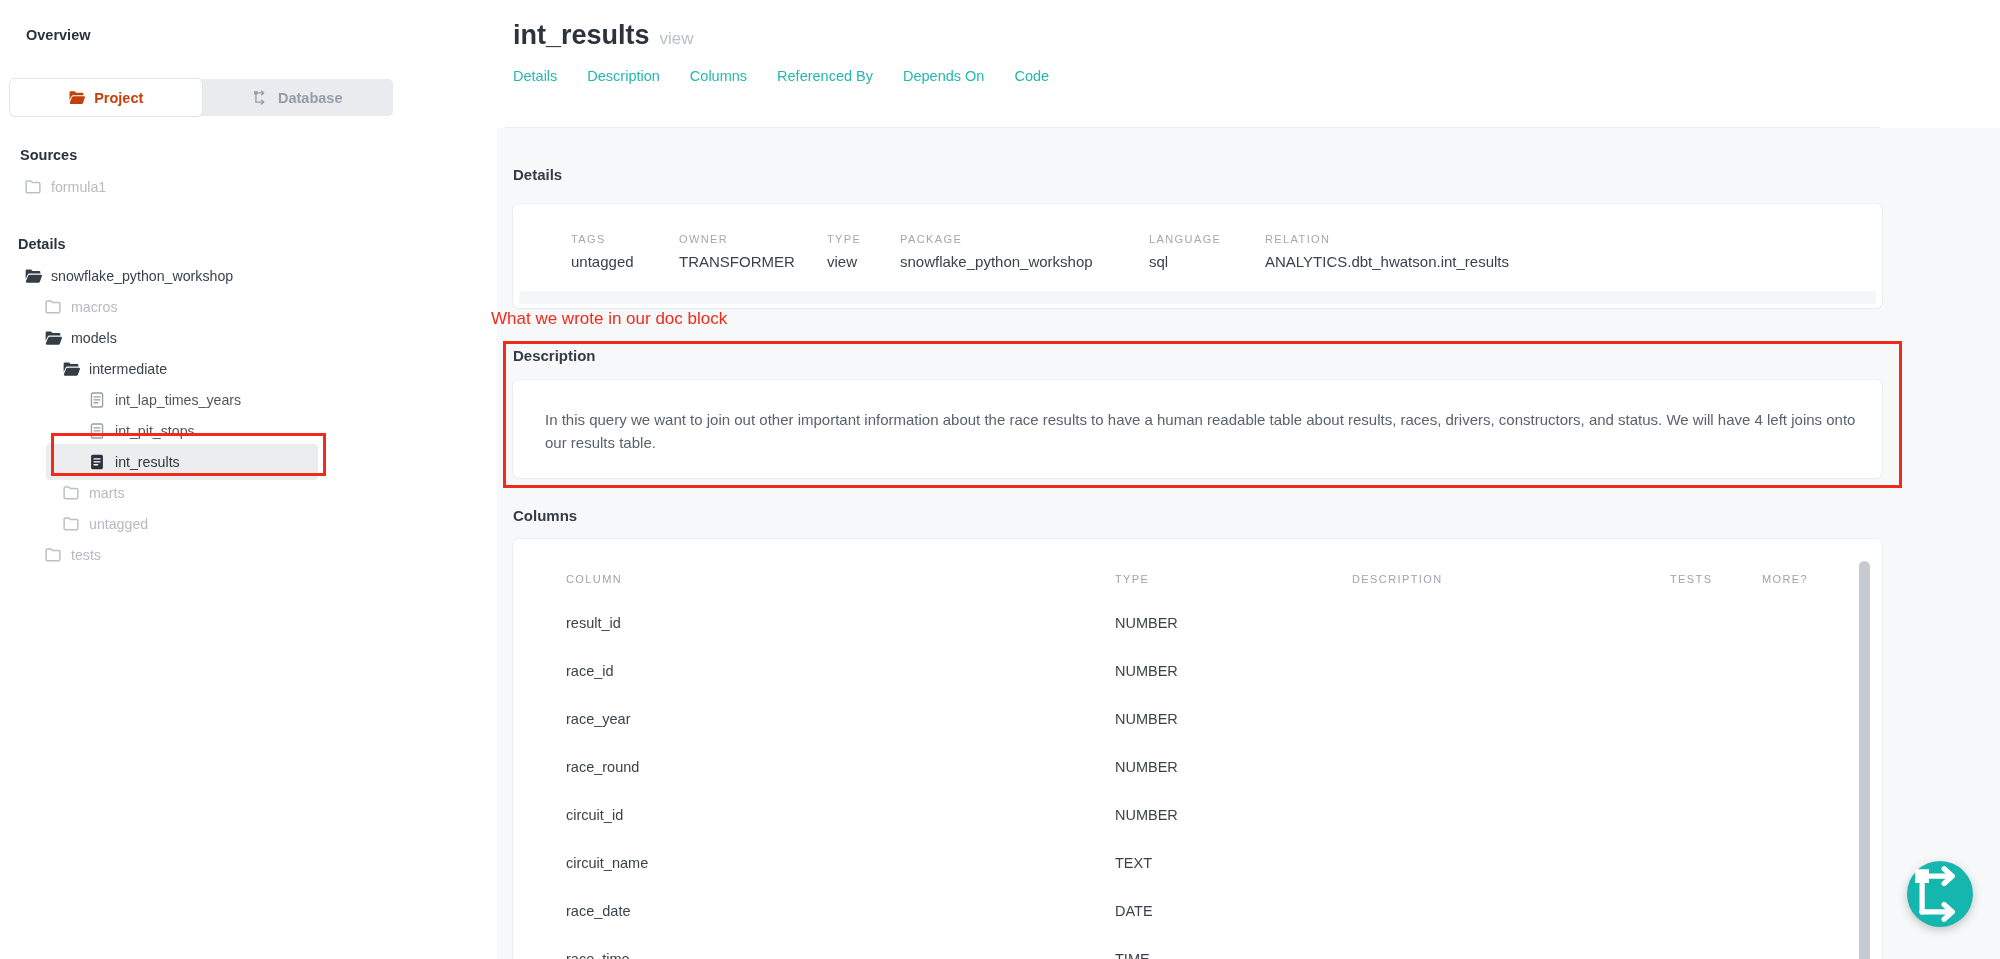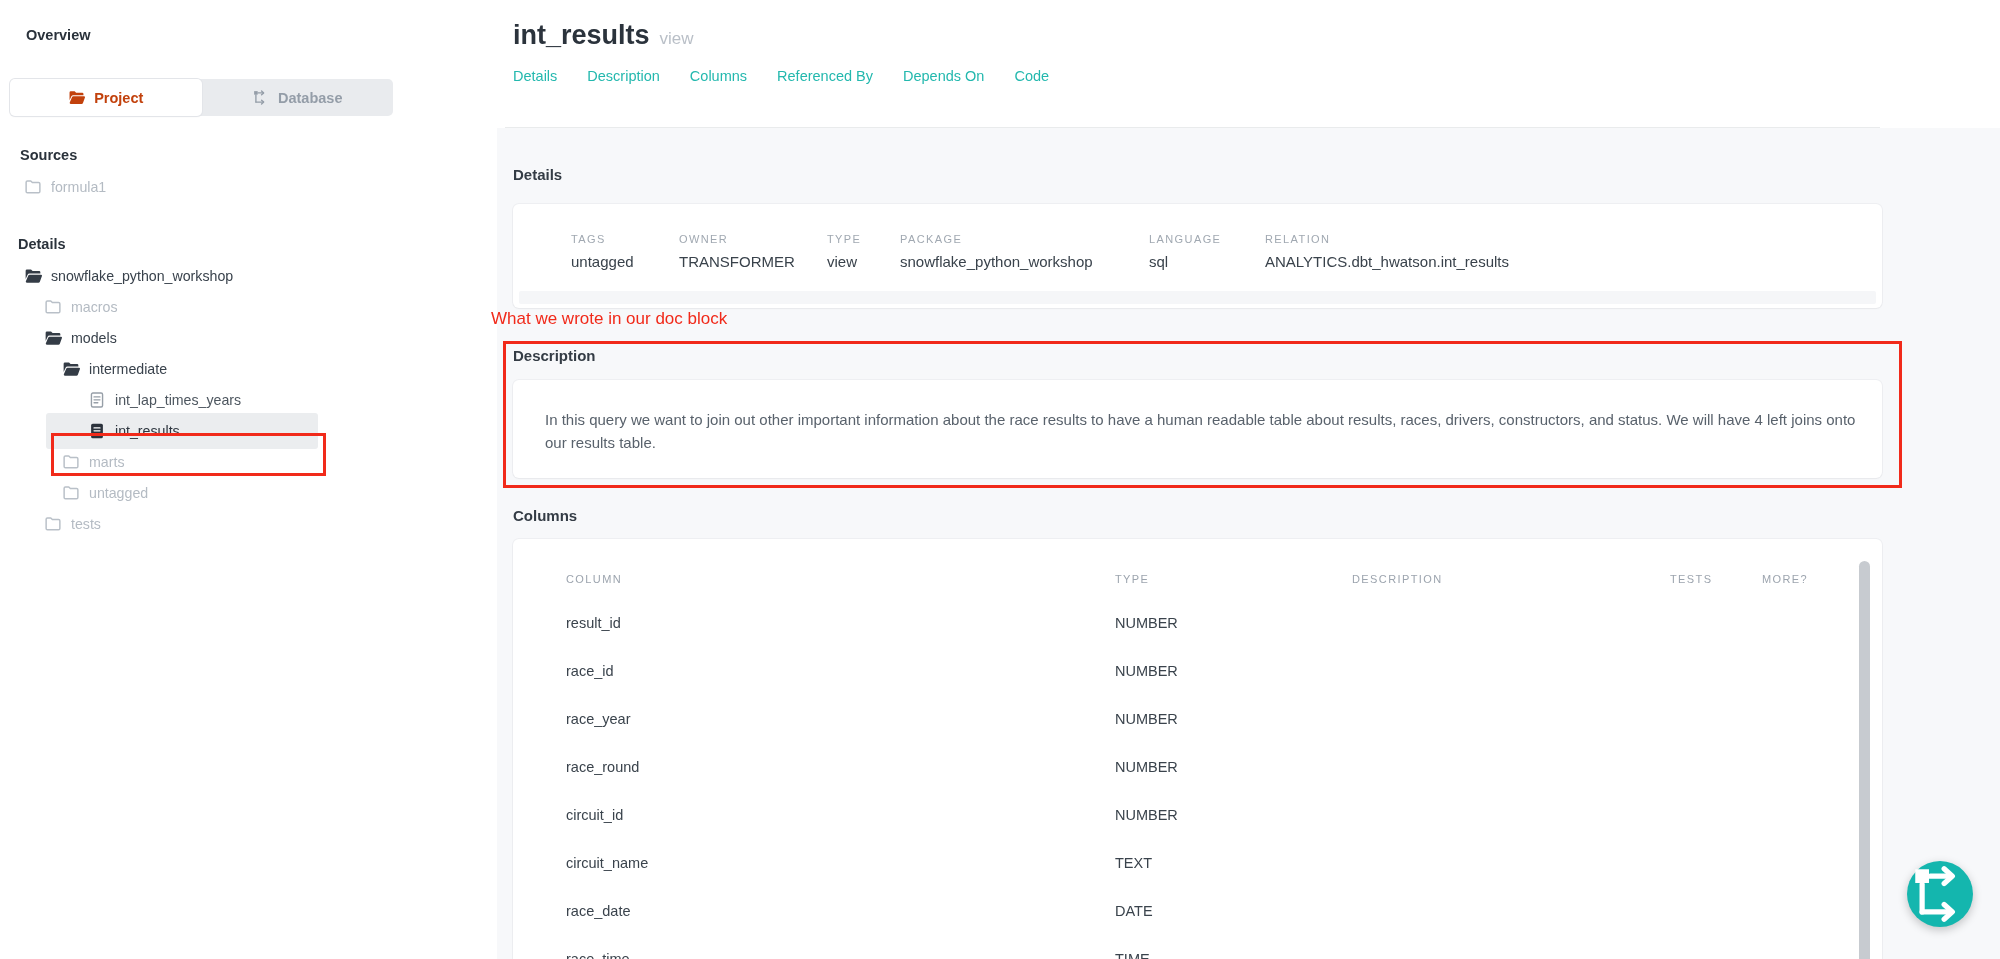--- a/index.html
+++ b/index.html
@@ -169,20 +169,29 @@
   </div>
         <div class="tree-row lvl3 normal">
     <span class="ticon"><svg viewBox="0 0 22 22" xmlns="http://www.w3.org/2000/svg" style="width: 100%; height: 100%;">
     <g fill="none" stroke="currentColor" stroke-width="1.7" stroke-linecap="round">
       <rect x="4.2" y="2.4" width="13.6" height="17.2" rx="1.8"></rect>
       <path d="M7.4 7.2h7.2M7.4 10.8h7.2M7.4 14.4h4.6"></path>
     </g>
   </svg></span>
     <span class="tlabel">int_lap_times_years</span>
   </div>
+        <div class="tree-row lvl3 normal">
+    <span class="ticon"><svg viewBox="0 0 22 22" xmlns="http://www.w3.org/2000/svg" style="width: 100%; height: 100%;">
+    <g fill="none" stroke="currentColor" stroke-width="1.7" stroke-linecap="round">
+      <rect x="4.2" y="2.4" width="13.6" height="17.2" rx="1.8"></rect>
+      <path d="M7.4 7.2h7.2M7.4 10.8h7.2M7.4 14.4h4.6"></path>
+    </g>
+  </svg></span>
+    <span class="tlabel">int_pit_stops</span>
+  </div>
         <div class="tree-row lvl3 selected">
     <span class="ticon"><svg viewBox="0 0 22 22" xmlns="http://www.w3.org/2000/svg" style="width: 100%; height: 100%;">
     <rect x="3.8" y="2" width="14.4" height="18" rx="2" fill="currentColor"></rect>
     <path d="M7.4 7.2h7.2M7.4 10.8h7.2M7.4 14.4h4.4" fill="none" stroke="#ffffff" stroke-width="1.7" stroke-linecap="round"></path>
   </svg></span>
     <span class="tlabel">int_results</span>
   </div>
         <div class="tree-row lvl2 muted">
     <span class="ticon"><svg viewBox="0 0 22 22" xmlns="http://www.w3.org/2000/svg" style="width: 100%; height: 100%;">
     <path fill="none" stroke="currentColor" stroke-width="1.8" stroke-linejoin="round" d="M2.6 5.2A1.6 1.6 0 0 1 4.2 3.6h4.1l1.9 1.9h7.6a1.6 1.6 0 0 1 1.6 1.6v9.3a1.6 1.6 0 0 1-1.6 1.6H4.2a1.6 1.6 0 0 1-1.6-1.6V5.2z"></path>

